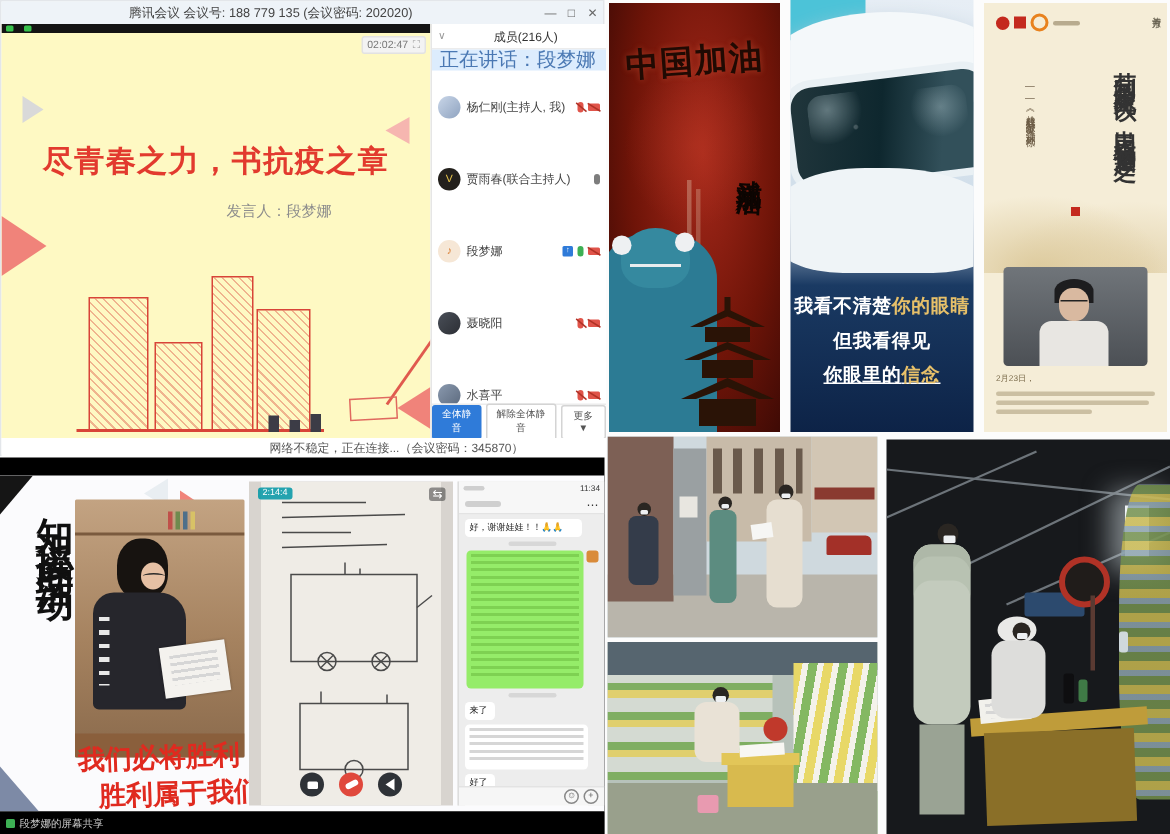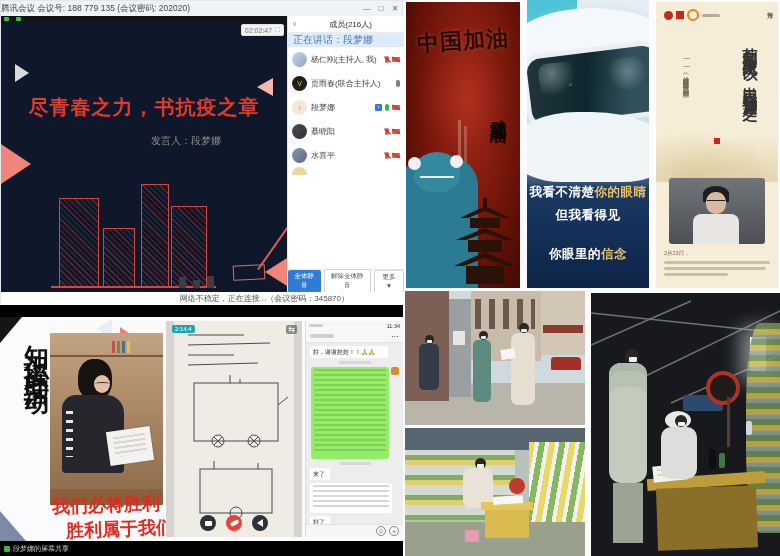--- a/index.html
+++ b/index.html
@@ -4,39 +4,39 @@
 <style>
   html,body{margin:0;padding:0;background:#fff;}
   #stage{position:relative;width:780px;height:556px;background:#fcfcfc;overflow:hidden;
          font-family:"Liberation Sans",sans-serif;}
   .abs{position:absolute;}
   .serif{font-family:"DejaVu Serif",serif;}
 
   
   #meeting{left:0;top:0;width:403px;height:304px;background:#fff;border:1px solid #e3e6ea;box-sizing:border-box;}
   #titlebar{left:0;top:0;width:100%;height:15px;background:#eef3f8;display:flex;align-items:center;}
-  #titlebar .t{flex:1;font-size:8.5px;color:#444;}
+  #titlebar .t{flex:1;text-align:center;font-size:8.5px;color:#444;}
   .winbtn{width:14px;font-size:8px;color:#666;text-align:center;cursor:default;}
-  #slide{left:0;top:15px;width:286px;height:276px;background:#0f172a;overflow:hidden;}
+  #slide{left:0;top:15px;width:286px;height:276px;background:#fef9c3;overflow:hidden;}
   #slide-strip{left:0;top:0;width:100%;height:6px;background:#141414;}
   .gdot{width:5px;height:4px;background:#38c24d;border-radius:1px;display:inline-block;margin-left:3px;vertical-align:top;margin-top:1px;}
   #timerbox{right:3px;top:8px;background:#f3f3f3;border:1px solid #e2e2e2;border-radius:2px;
             font-size:7px;color:#777;padding:1px 3px;display:flex;gap:3px;align-items:center;}
   .tri{width:0;height:0;}
   #slide-title{left:0;top:78px;width:100%;text-align:center;font-size:20px;font-weight:bold;color:#e23a2e;letter-spacing:1px;}
   #slide-speaker{left:150px;top:118px;font-size:10px;color:#8d8d8d;text-align:center;}
   .bld{border:1.5px solid #d84438;background:repeating-linear-gradient(45deg,rgba(216,68,56,.38) 0 1px,transparent 1px 4px);}
   #stamp{right:22px;bottom:12px;width:30px;height:13px;border:1px solid #e0695f;transform:rotate(-3deg);}
   .cityicon{width:7px;height:11px;background:#3c3c46;}
   
   #panel{left:286px;top:15px;width:117px;height:276px;background:#fff;border-left:1px solid #e6e6e6;box-sizing:border-box;font-size:8px;}
   #panel-head{height:16px;border-bottom:1px solid #ececec;display:flex;align-items:center;}
   #panel-head .hd{flex:1;text-align:center;color:#333;font-size:8px;}
-  #speaking{height:14px;background:#dcecfd;color:#4a78b3;font-size:10px;display:flex;align-items:center;padding-left:5px;}
-  .mrow{height:24px;display:flex;align-items:center;padding:0 4px;gap:4px;}
+  #speaking{height:14px;background:#dcecfd;color:#4a78b3;font-size:13px;display:flex;align-items:center;padding-left:5px;}
+  .mrow{height:24px;display:flex;align-items:center;padding:12px 4px;gap:4px;}
   .mrow.hl{background:#e9f2fe;}
   .avatar{width:15px;height:15px;border-radius:50%;flex:none;display:flex;align-items:center;justify-content:center;
           color:#fff;font-size:5px;overflow:hidden;}
   .mname{flex:1;color:#444;font-size:8px;white-space:nowrap;overflow:hidden;text-overflow:ellipsis;}
   .micons{display:flex;gap:3px;align-items:center;flex:none;}
   .mic{width:4px;height:7px;border-radius:2px;background:#e0544a;position:relative;}
   .mic.on{background:#3db054;}
   .mic.dark{background:#7d7d7d;}
   .mic.off::after{content:"";position:absolute;left:-2px;top:3px;width:9px;height:1.2px;background:#b03226;transform:rotate(40deg);}
   .cam{width:8px;height:5px;background:#e0544a;border-radius:1px;position:relative;}
@@ -351,24 +351,24 @@
     </svg>
   </div>
 
   <div id="poster2" class="abs photo">
     <div class="abs" style="left:-10px;top:-8px;width:60px;height:40px;background:#4cc3d8;border-radius:0 0 60% 60%;"></div>
     <div class="abs" style="left:-14px;top:8px;width:160px;height:70px;background:#f4f8fa;border-radius:50%;box-shadow:0 6px 14px #b9cbd8;"></div>
     <div class="abs" style="left:2px;top:52px;width:130px;height:66px;background:linear-gradient(100deg,#21363c,#0e272e 45%,#32505a 75%);border-radius:14px;transform:rotate(-7deg);box-shadow:0 0 0 5px #e9f0f4;background-blend-mode:normal;"></div>
     <div class="abs" style="left:12px;top:62px;width:44px;height:34px;background:radial-gradient(circle at 30% 30%,#cfe4ea66,transparent 60%),radial-gradient(circle at 70% 70%,#ffffff33 1px,transparent 2px);border-radius:10px;transform:rotate(-7deg);"></div>
     <div class="abs" style="left:74px;top:58px;width:44px;height:34px;background:radial-gradient(circle at 60% 40%,#cfe4ea55,transparent 60%);border-radius:10px;transform:rotate(-7deg);"></div>
     <div class="abs" style="left:-10px;top:112px;width:150px;height:70px;background:#eff4f7;border-radius:40% 50% 30% 30%;"></div>
-    <div class="abs" style="left:0;top:184px;width:122px;">
+    <div class="abs" style="left:0;top:196px;width:122px;">
       <div class="p2line"><span>我看不清楚</span><span class="gold">你的眼睛</span></div>
       <div class="p2line" style="margin-top:6px;">但我看得见</div>
-      <div class="p2line" style="margin-top:22px;"><span>你眼里的</span><span class="gold">信念</span></div>
+      <div class="p2line" style="margin-top:6px;text-decoration:underline;"><span>你眼里的</span><span class="gold">信念</span></div>
     </div>
   </div>
 
   <div id="poster3" class="abs photo">
     <div class="abs" style="left:8px;top:7px;display:flex;gap:3px;align-items:center;">
       <span style="width:9px;height:9px;border-radius:50%;background:#c4291e;display:inline-block;"></span>
       <span style="width:8px;height:8px;background:#c4291e;display:inline-block;"></span>
       <span style="width:8px;height:8px;border:2px solid #e8821e;border-radius:50%;display:inline-block;"></span>
       <span class="skel" style="width:18px;height:3px;display:inline-block;background:#b8ab8e;"></span>
     </div>

